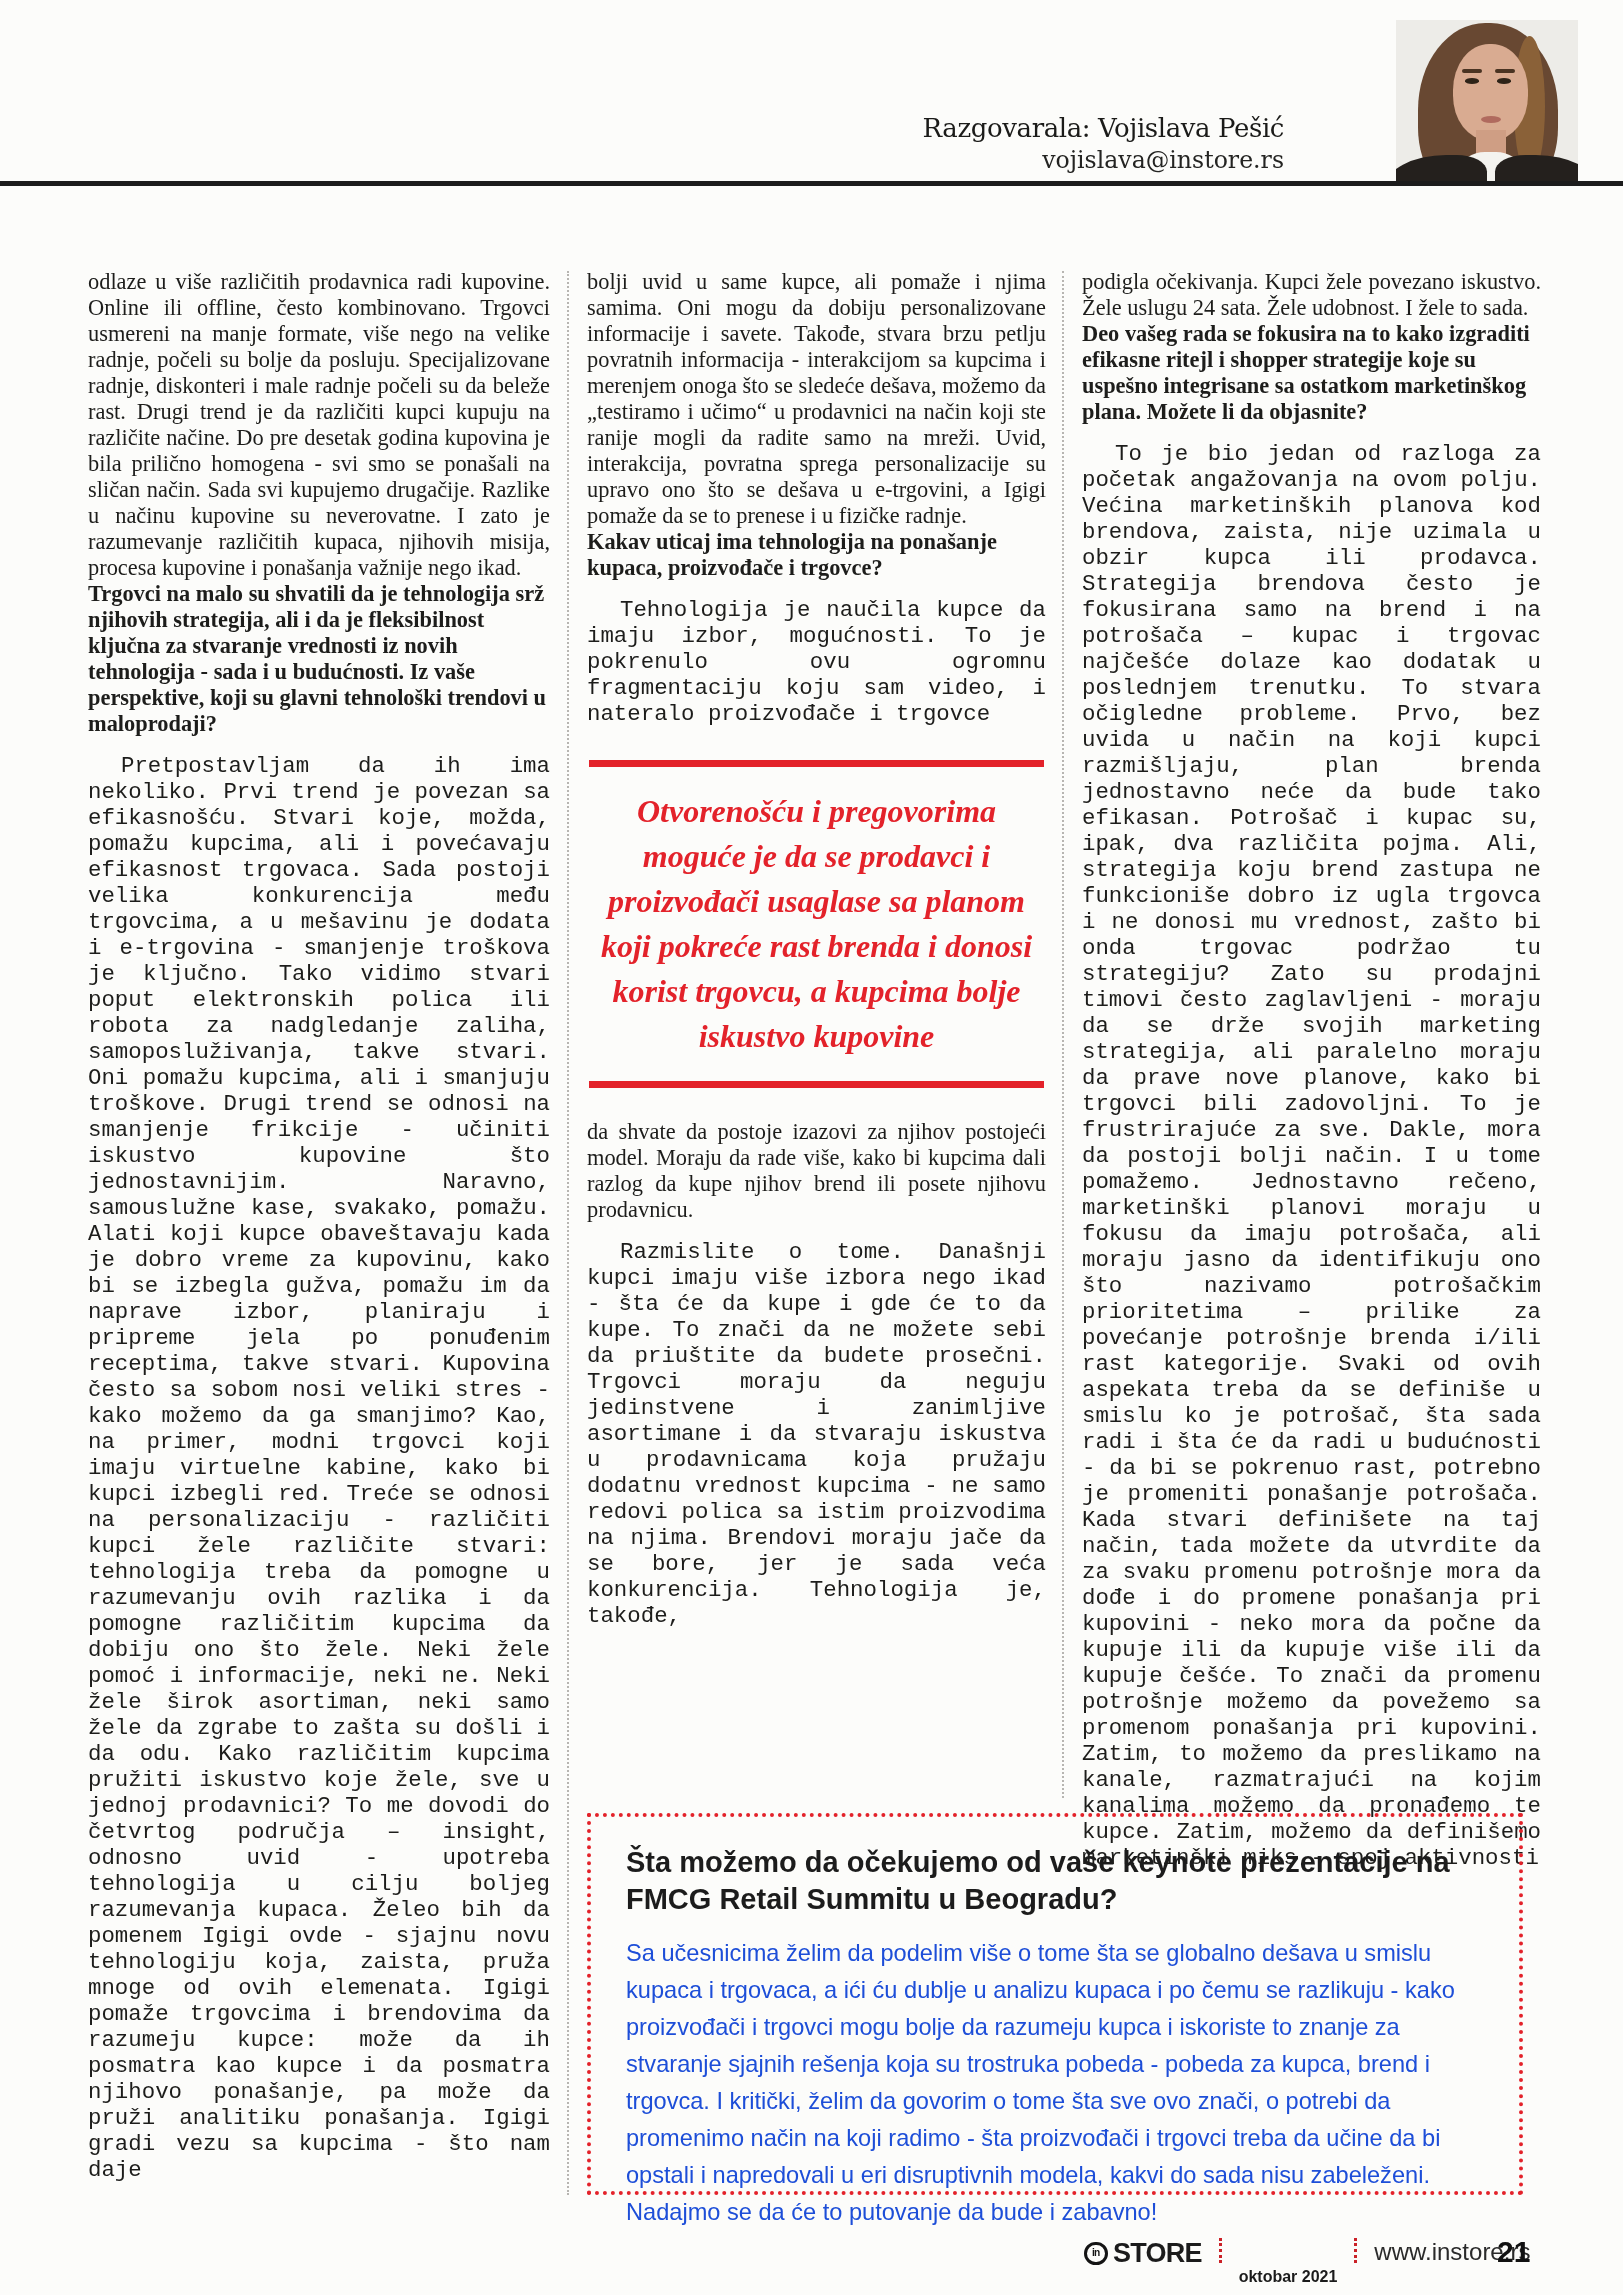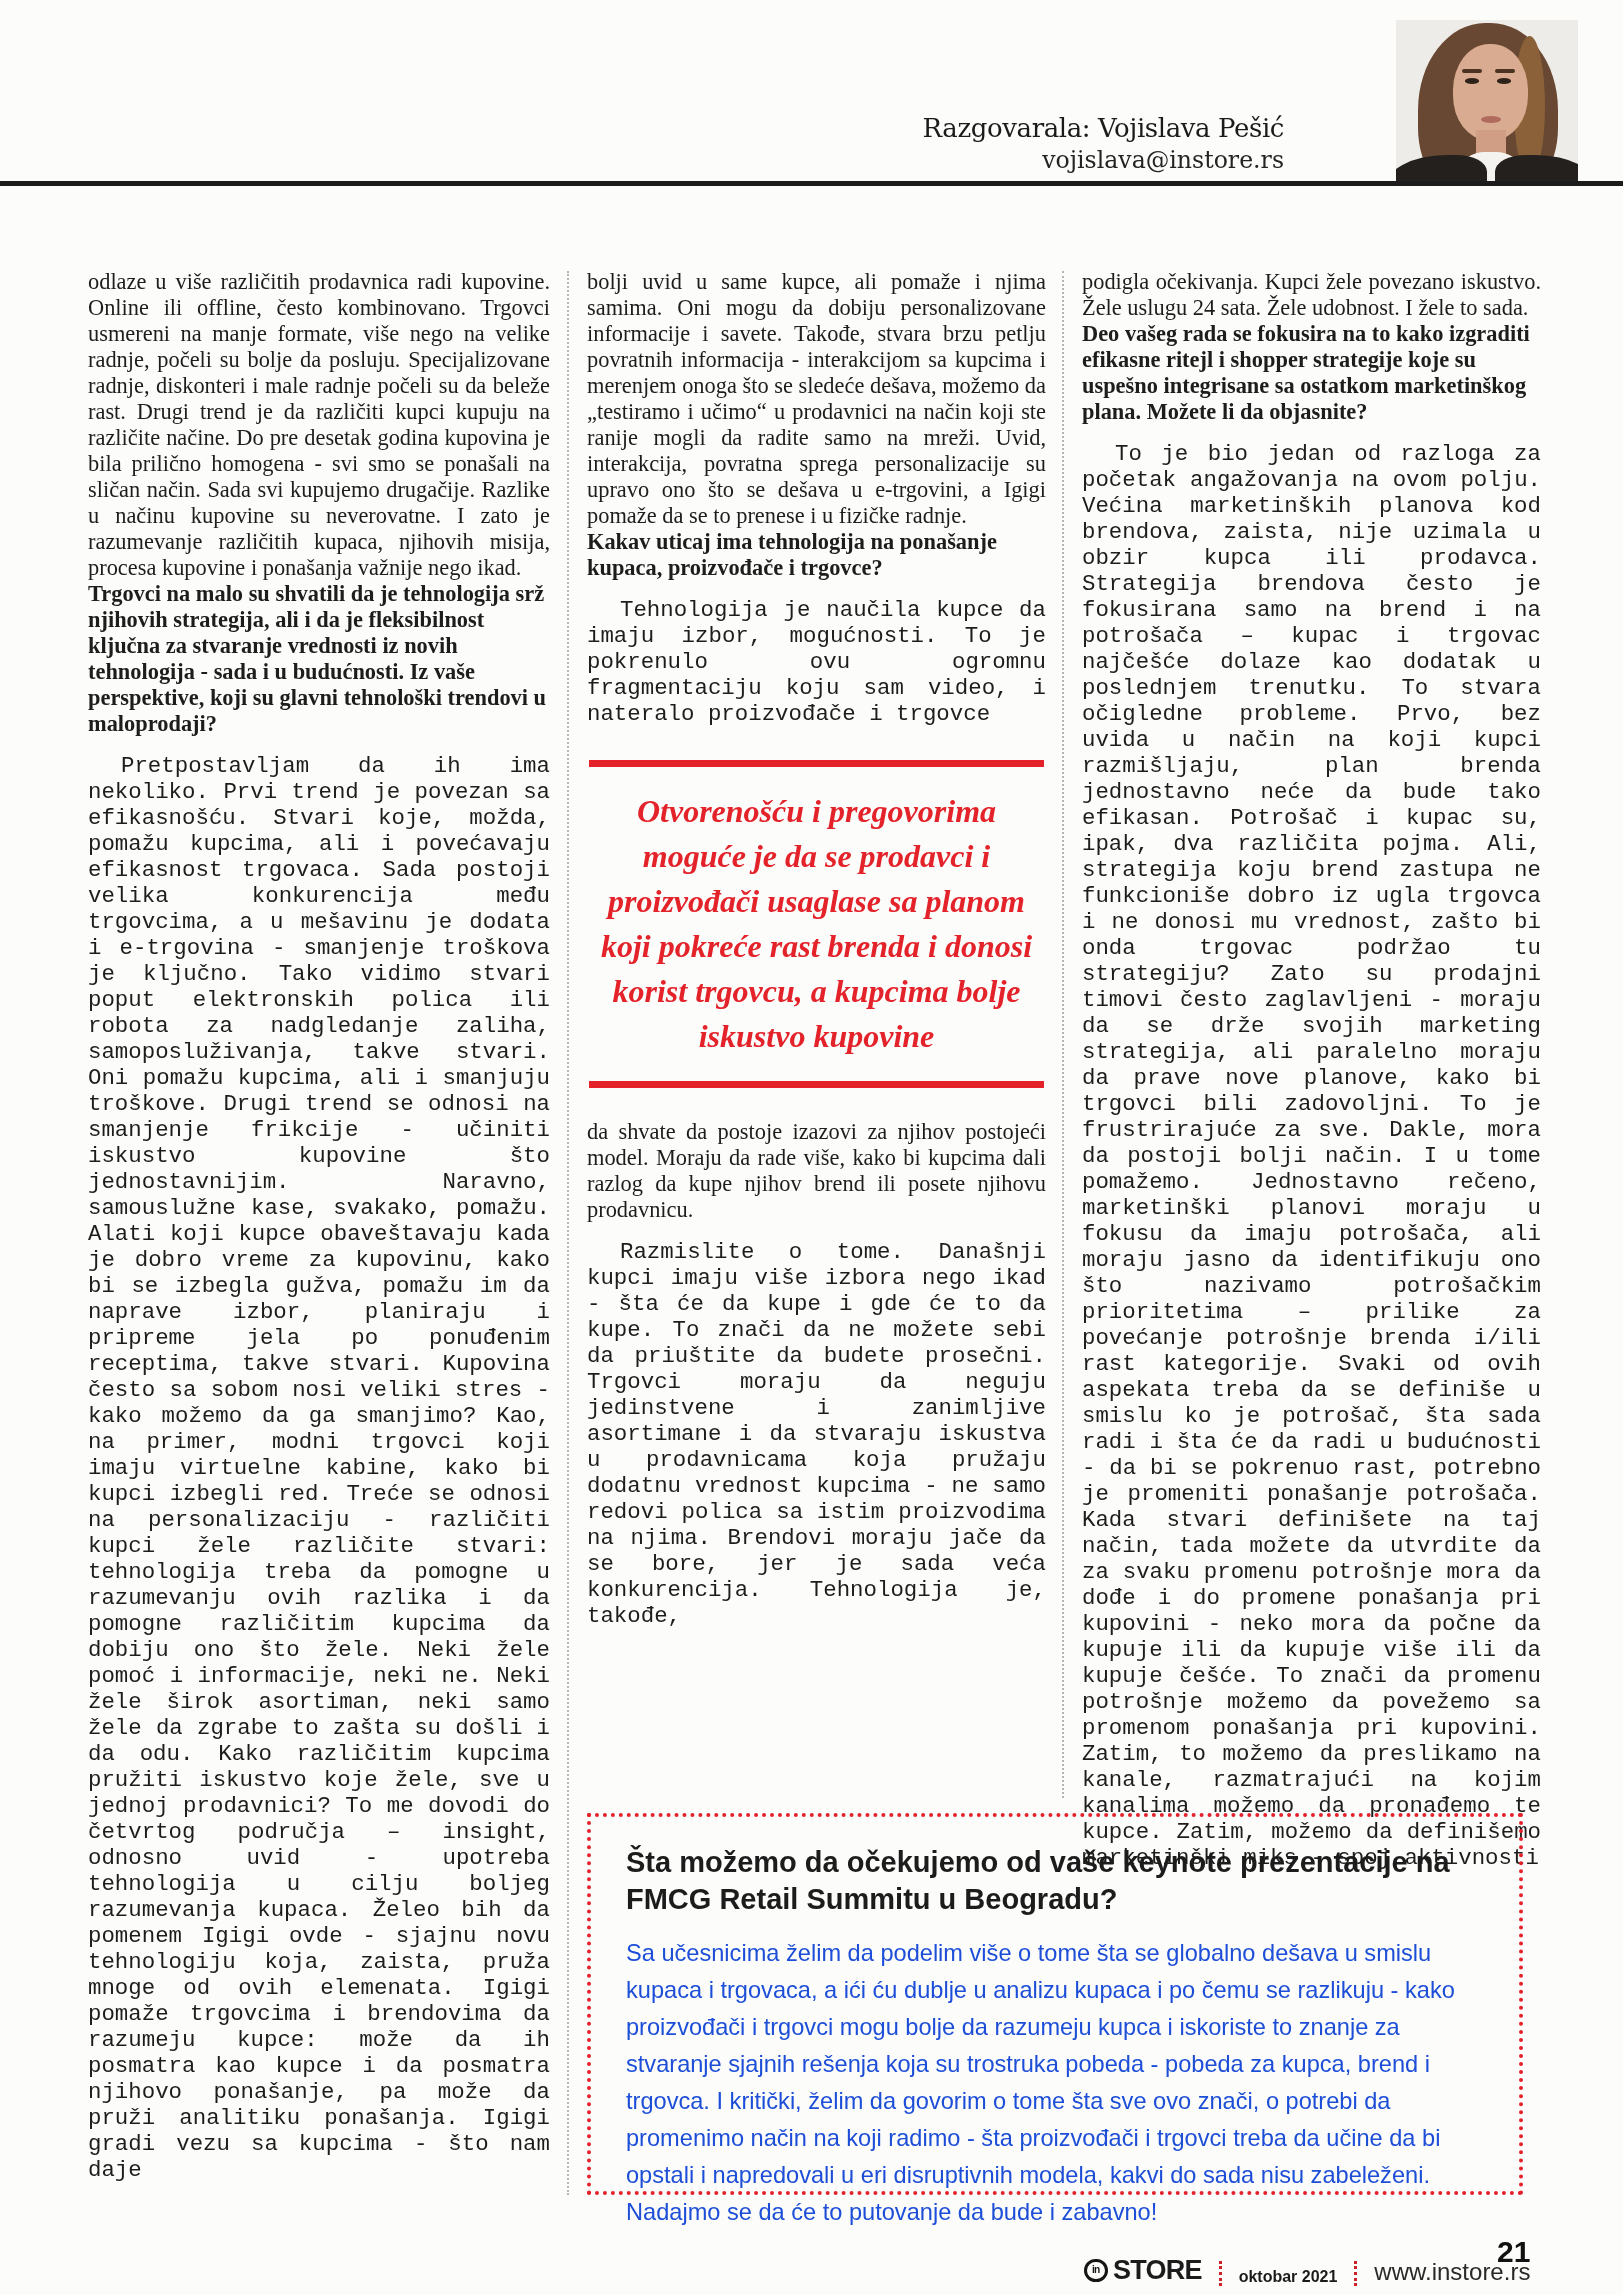--- a/index.html
+++ b/index.html
@@ -50,21 +50,21 @@
   .qa-box{
     position:absolute;left:587px;top:1813px;width:936px;height:382px;
     border:4.7px dotted #e3222a;box-sizing:border-box;
     padding:27px 35px 0 35px;background:transparent;
     font-family:"Liberation Sans",sans-serif;
   }
   .qa-box .title{font-weight:700;font-size:29px;line-height:37px;color:#1c1c1c;margin:0 0 17.3px 0;max-width:848px;}
   .qa-box .body{font-size:23.6px;line-height:37px;color:#1d4ed8;margin:0;max-width:860px;}
   
   .footer{
-    position:absolute;left:1084px;top:2238px;display:flex;align-items:flex-end;gap:17px;
+    position:absolute;left:1084px;top:2238px;display:flex;align-items:flex-start;gap:17px;
     font-family:"Liberation Sans",sans-serif;color:#1b1b1b;
   }
   .brand{display:flex;align-items:center;gap:5.5px;}
   .in-circle{
     width:23.6px;height:23.6px;border:3.1px solid #141414;border-radius:50%;box-sizing:border-box;
     display:flex;align-items:center;justify-content:center;
     font-size:10.2px;font-weight:700;line-height:1;color:#141414;letter-spacing:-0.8px;
   }
   .brand-name{font-weight:700;font-size:27px;letter-spacing:-0.8px;}
   .foot-sep{height:25px;border-left:3.1px dotted #cb2127;}

